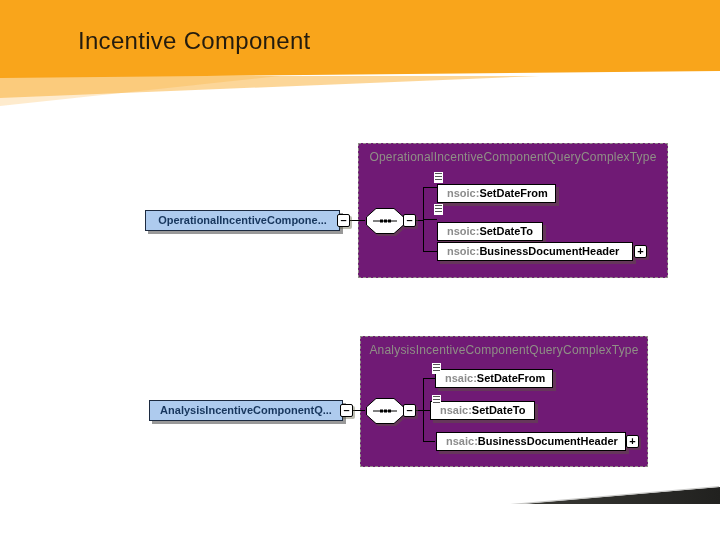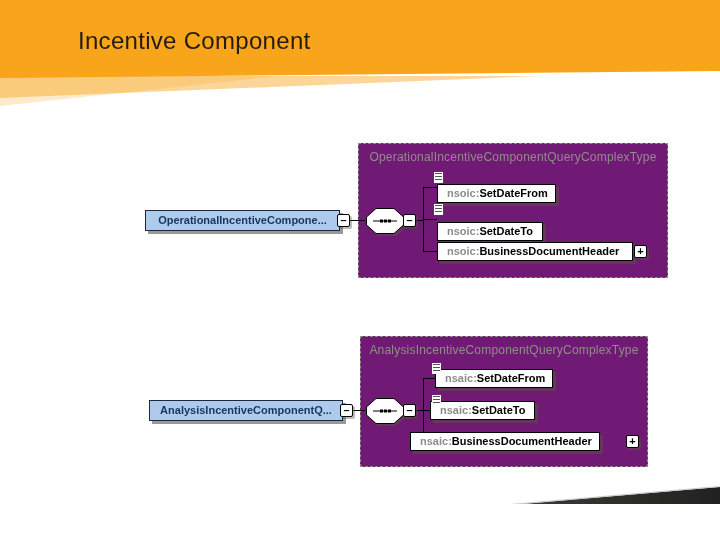--- a/index.html
+++ b/index.html
@@ -127,21 +127,21 @@
     <div class="ticon" style="left:432px;top:363px"></div>
     <div class="elbox" style="left:435px;top:369px;width:118px">
       <span class="prefix">nsaic:</span><span class="ename">SetDateFrom</span>
     </div>
 
     <div class="ticon" style="left:432px;top:395px"></div>
     <div class="elbox" style="left:430px;top:401px;width:105px">
       <span class="prefix">nsaic:</span><span class="ename">SetDateTo</span>
     </div>
 
-    <div class="elbox" style="left:410px;top:432px;width:190px">
+    <div class="elbox" style="left:436px;top:432px;width:190px">
       <span class="prefix">nsaic:</span><span class="ename">BusinessDocumentHeader</span>
     </div>
     <div class="cb" style="left:626px;top:435px">+</div>
   </div>
 
   <svg class="footer-svg" width="720" height="70" viewBox="0 0 720 70">
     <defs>
       <linearGradient id="wgrad" x1="0%" y1="0%" x2="100%" y2="0%">
         <stop offset="0%" stop-color="#6e6e69"></stop>
         <stop offset="55%" stop-color="#45453f"></stop>

